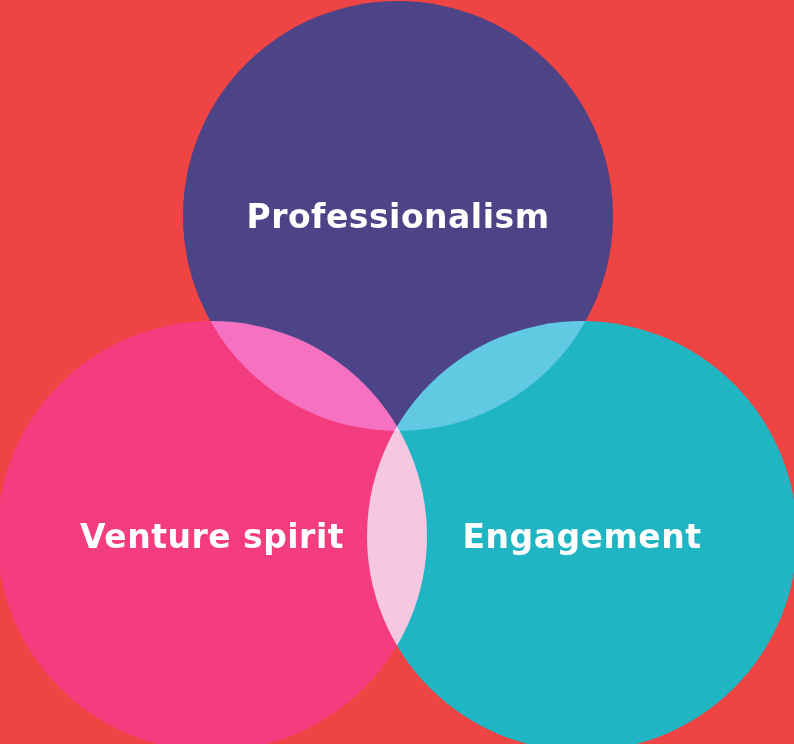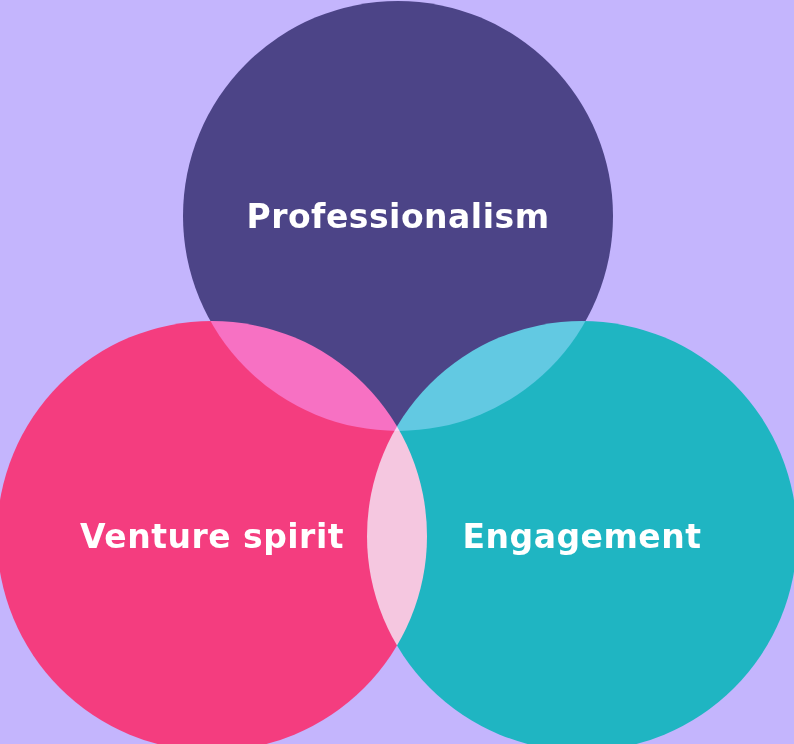--- a/index.html
+++ b/index.html
@@ -40,21 +40,21 @@
     font-size: 33px;
     letter-spacing: 0.5px;
     white-space: nowrap;
     text-align: center;
     user-select: none;
   }
 </style>
 </head>
 <body>
 
-<div class="stage" style="background-color: #c4b5fd;">
+<div class="stage" style="background-color: #ef4444;">
   <div class="venn">
 
     <div class="circle circle-top" style="background-color: rgb(76, 68, 135);">
       <span class="circle-label">Professionalism</span>
     </div>
 
     <div class="circle circle-left" style="background-color: rgb(244, 61, 127);">
       <span class="circle-label">Venture spirit</span>
     </div>
 

